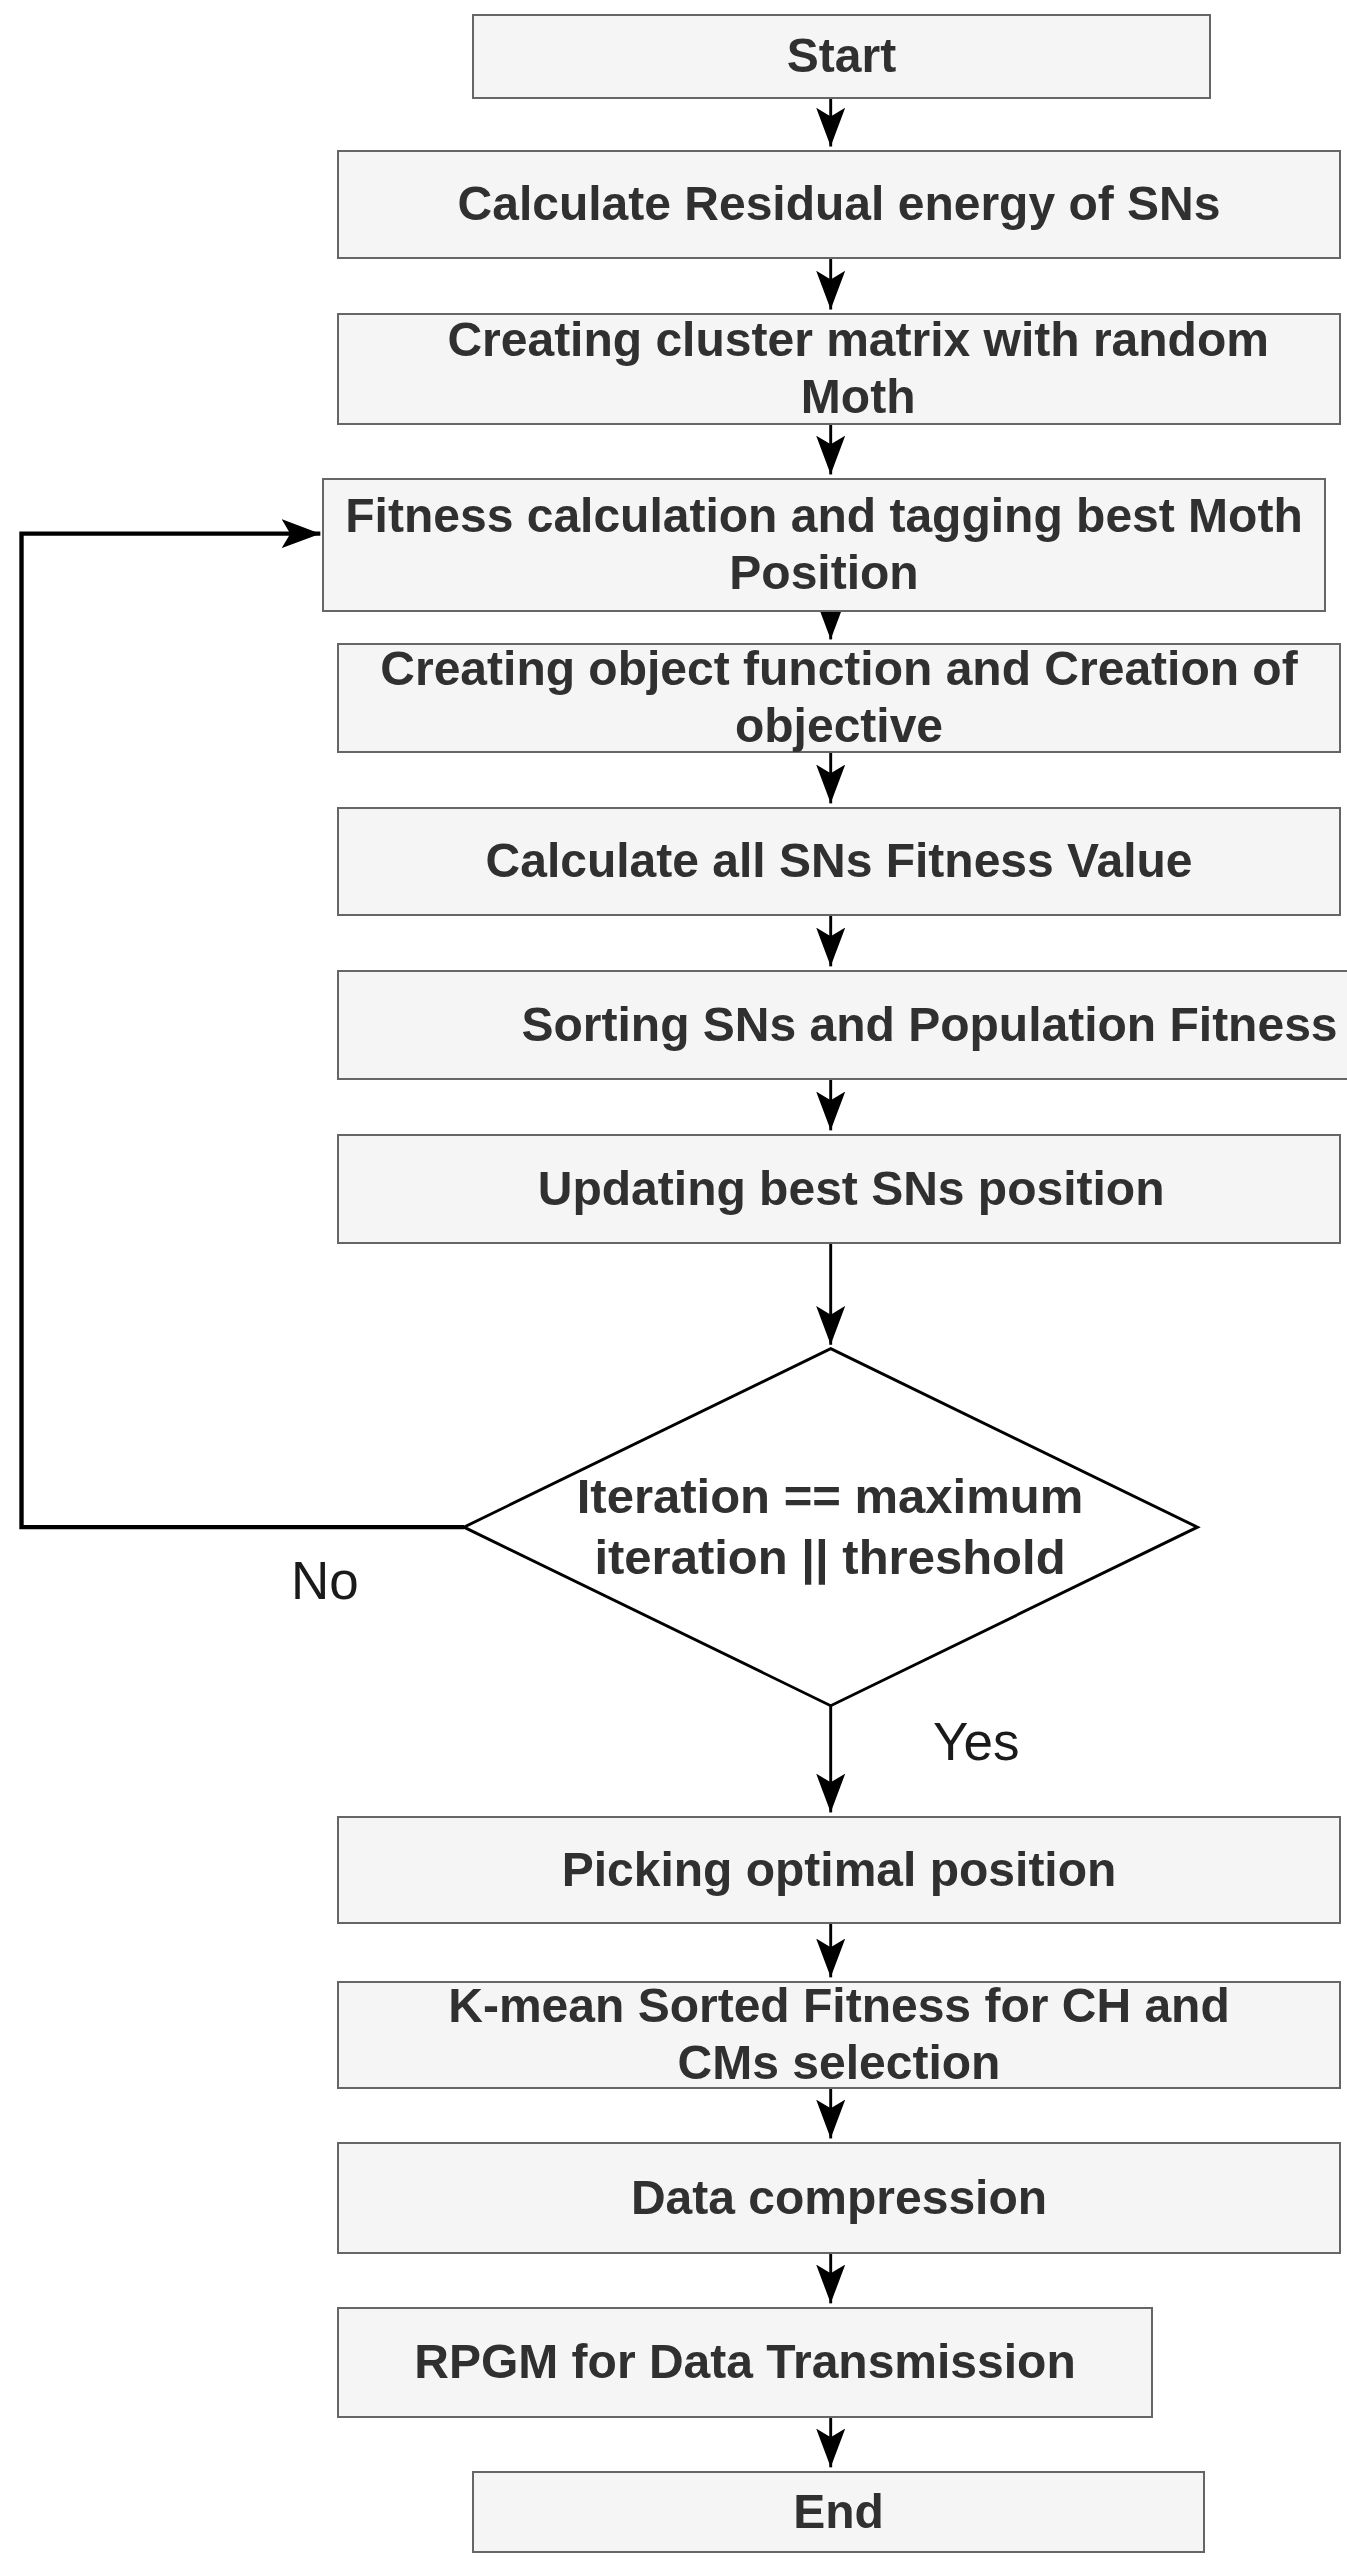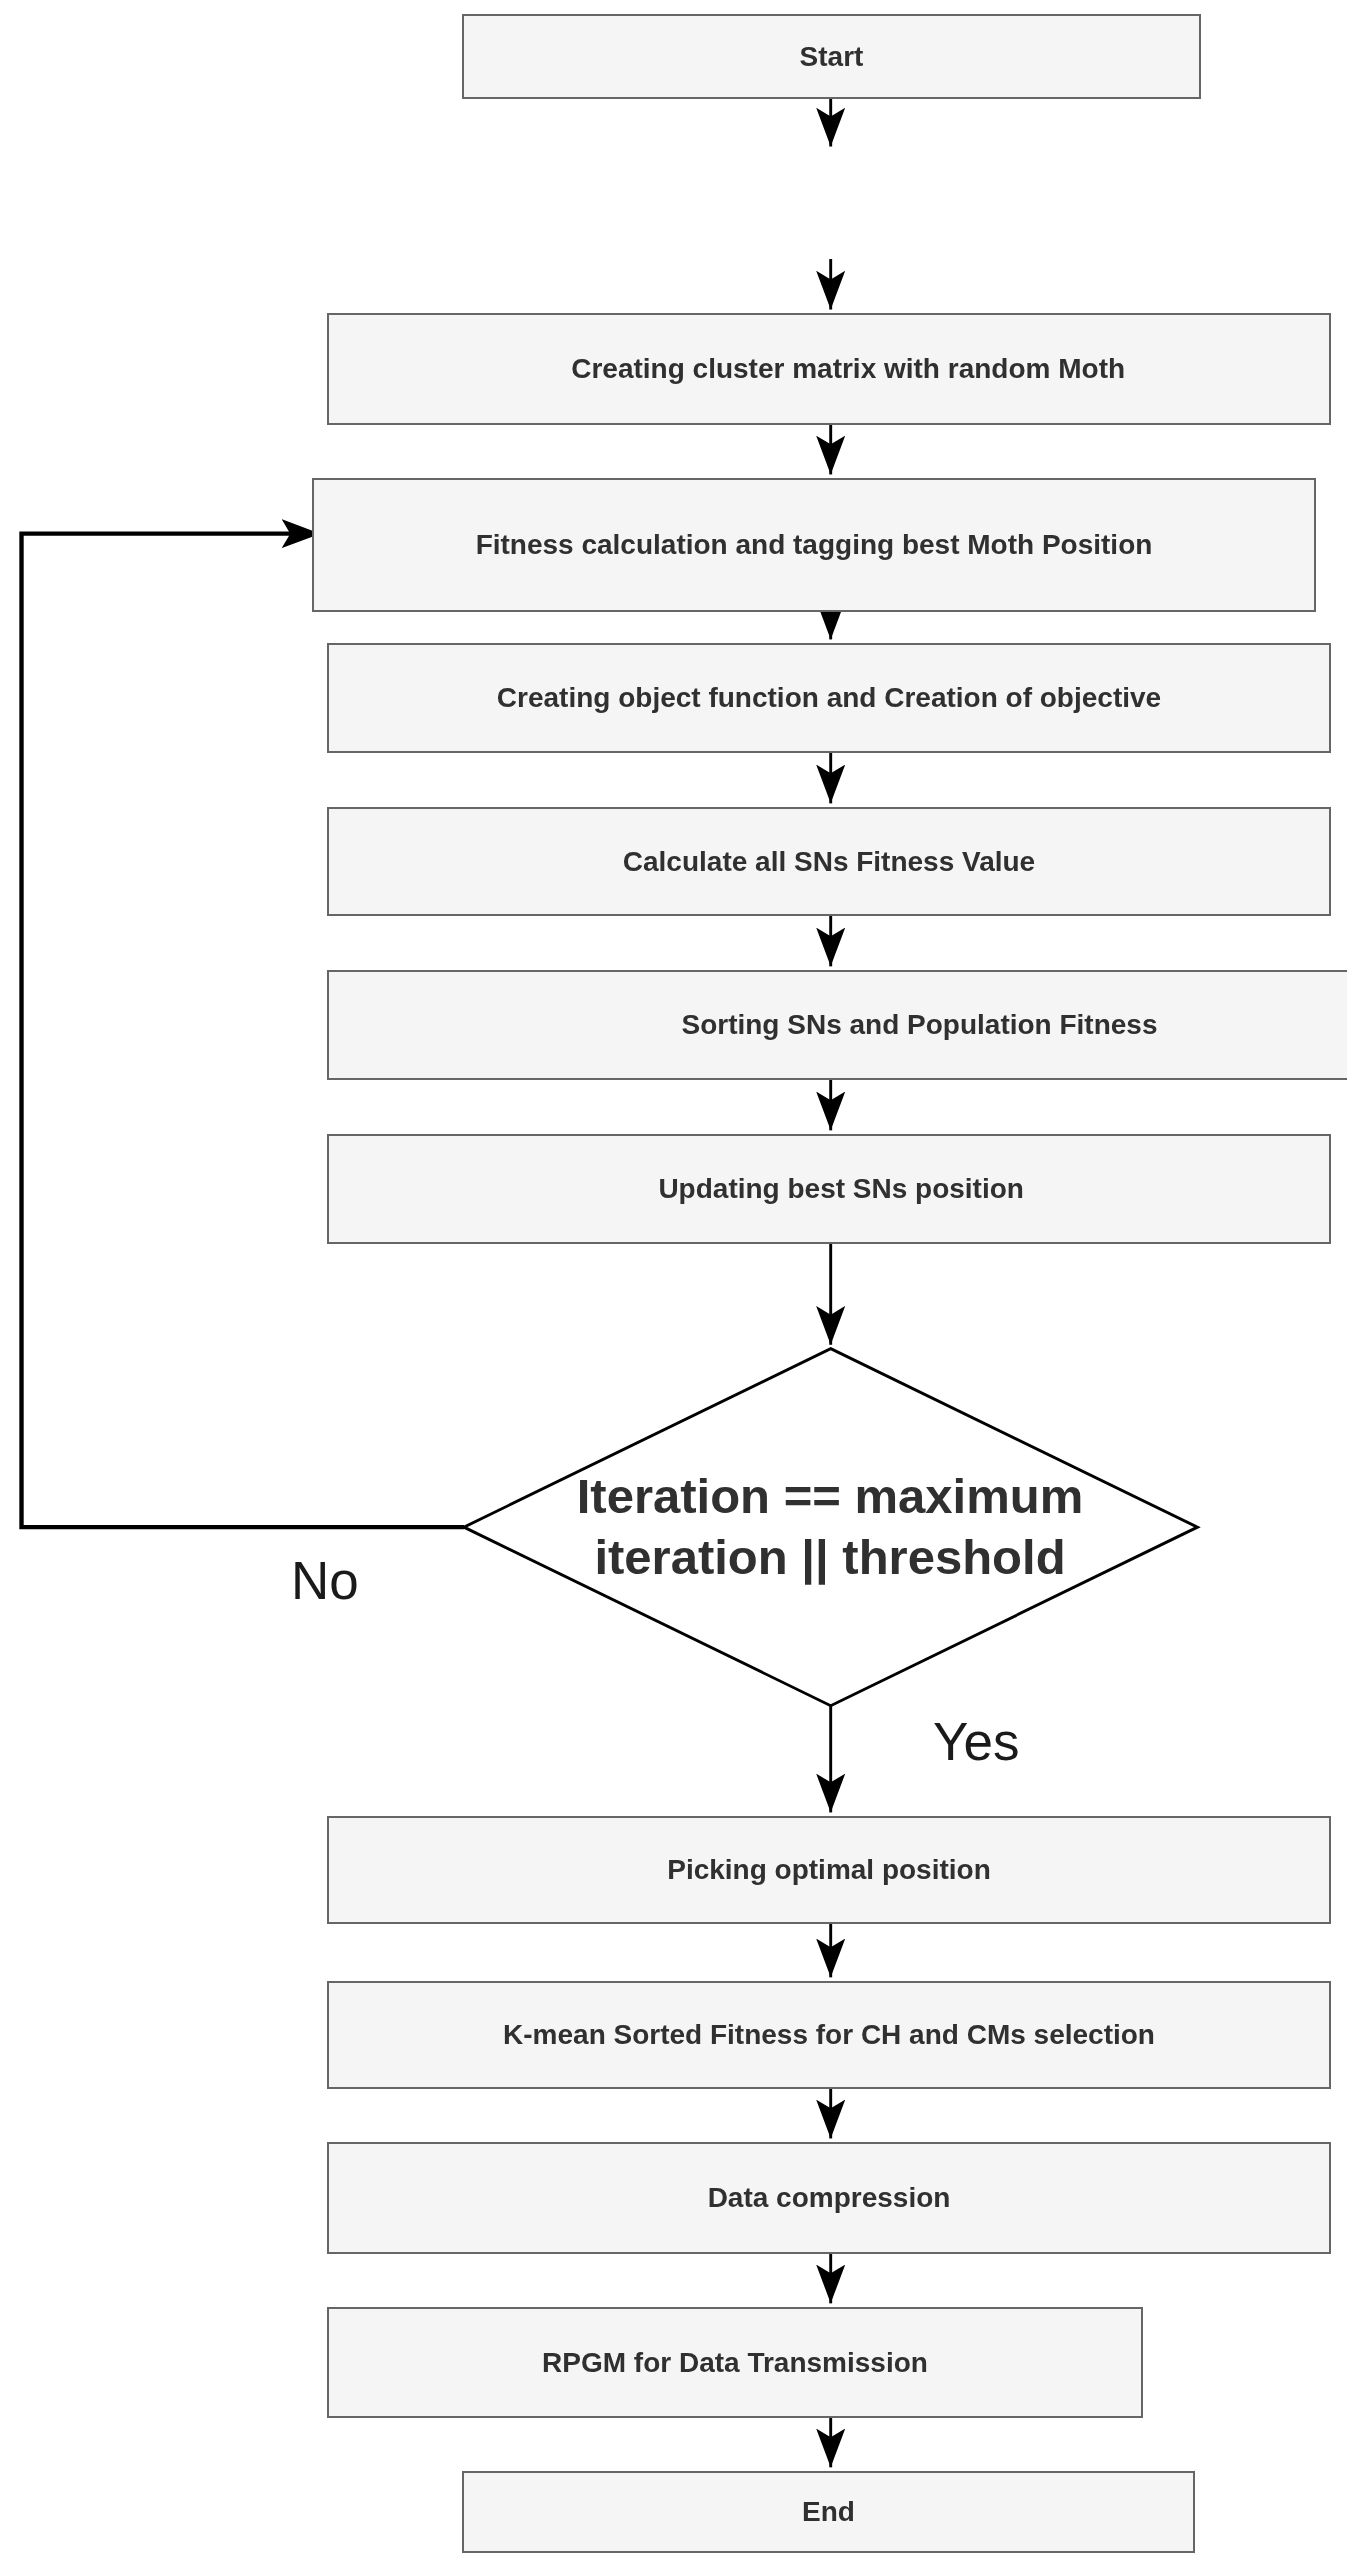--- a/index.html
+++ b/index.html
@@ -16,22 +16,23 @@
   svg .arrowhead{fill:var(--arrow,#000);stroke:none;}
   svg .diamond{fill:var(--diamond-fill,#fff);stroke:var(--diamond-border,#000);stroke-width:3;}
   .node{
     position:absolute;z-index:2;
     box-sizing:border-box;
     display:flex;align-items:center;justify-content:center;
     text-align:center;
     background:var(--box-fill,#f5f5f5);
     border:2.9px solid var(--box-border,#666);
     color:var(--text,#333);
-    font-weight:700;font-size:28px;line-height:1.18;
+    font-weight:700;font-size:48px;line-height:1.18;
     padding:0 9.7px;
+    margin-left:10px;
   }
   .node .label{display:block;}
   .node .nowrap{white-space:nowrap;}
   .node .narrow{max-width:854px;}
   .decision-label{
     position:absolute;z-index:3;
     left:539px;top:1430px;width:582px;height:194px;
     display:flex;align-items:center;justify-content:center;
     text-align:center;color:var(--text,#333);
     font-weight:700;font-size:49px;line-height:1.25;
@@ -86,20 +87,23 @@
 
     <polyline class="loop" points="478,1574 22,1574 22,550 330,550" marker-end="url(#ah)"></polyline>
 
     <polygon class="diamond" points="856,1390 1234,1574 856,1758 478,1574"></polygon>
   </svg>
 
   <div class="node n-start">
     <span class="label nowrap">Start</span>
   </div>
 
+  <div class="node n-s1">
+    <span class="label nowrap">Calculate Residual energy of SNs</span>
+  </div>
 
   <div class="node n-s2">
     <span class="label">Creating cluster matrix with random Moth</span>
   </div>
 
   <div class="node n-s3">
     <span class="label">Fitness calculation and tagging best Moth Position</span>
   </div>
 
   <div class="node n-s4">

